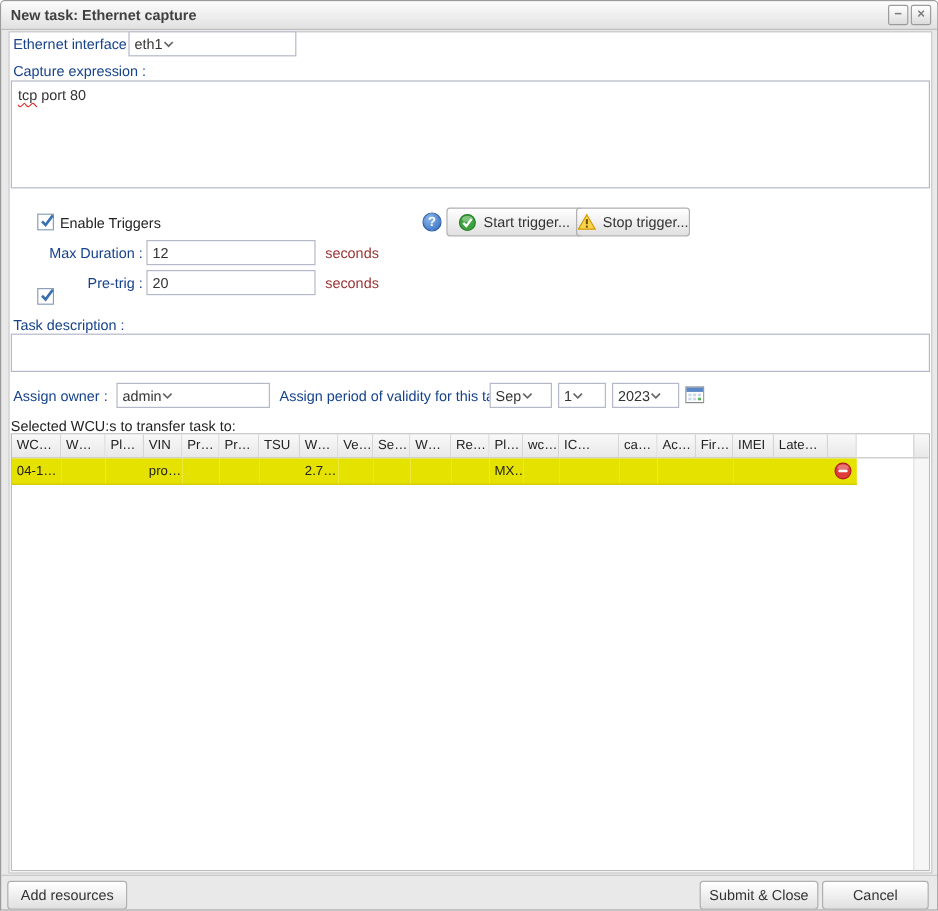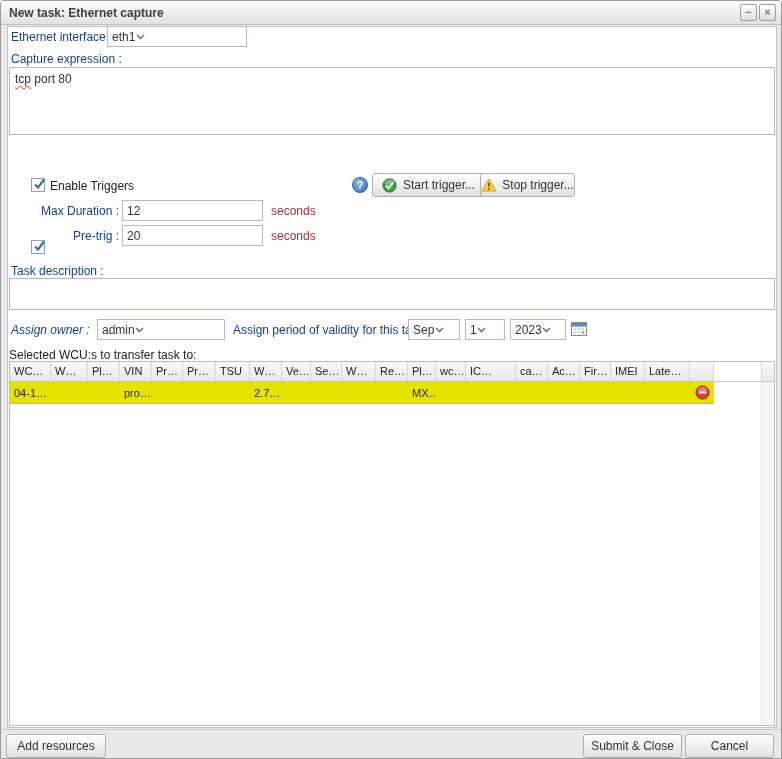--- a/index.html
+++ b/index.html
@@ -51,21 +51,21 @@
   <div class="abs field combo" style="left:106px;top:25px;width:140px;">
     <span class="val">eth1</span>
     <span class="icon16" style="width:10px">
         <svg width="9" height="6" viewBox="0 0 9 6">
           <path d="M1 1 L4.5 4.5 L8 1" stroke="#666" stroke-width="1.4" fill="none"></path>
         </svg>
       </span>
   </div>
 
   <div class="abs lbl" style="left:10px;top:51px;">Capture expression :</div>
-  <div class="abs textarea-box" style="left:8px;top:66px;width:766px;height:68px;">
+  <div class="abs textarea-box" style="left:8px;top:66px;width:766px;height:90px;">
     <span class="misspell">tcp</span><span> port 80</span>
   </div>
 
   <div class="abs checkbox" style="left:30px;top:177px;">
     <svg width="15" height="15" viewBox="0 0 15 15">
         <path d="M3 7.5 L6 10.5 L12 2.5" stroke="#3a6fb0" stroke-width="2.2" fill="none"></path>
       </svg>
   </div>
   <div class="abs lbl-dark" style="left:49px;top:178px;">Enable Triggers</div>
 
@@ -106,21 +106,21 @@
   <div class="abs field" style="left:121px;top:224px;width:141px;">
     <span>20</span>
   </div>
   <div class="abs unit" style="left:270px;top:228px;">seconds</div>
 
   <div class="abs lbl" style="left:10px;top:263px;">Task description :</div>
   <div class="abs textarea-box" style="left:8px;top:277px;width:766px;height:32px;">
     <span></span>
   </div>
 
-  <div class="abs lbl" style="left:10px;top:322px;font-style:italic;">Assign owner :</div>
+  <div class="abs lbl" style="left:10px;top:322px;">Assign owner :</div>
   <div class="abs field combo" style="left:96px;top:318px;width:128px;">
     <span class="val">admin</span>
     <span class="icon16" style="width:10px">
         <svg width="9" height="6" viewBox="0 0 9 6">
           <path d="M1 1 L4.5 4.5 L8 1" stroke="#666" stroke-width="1.4" fill="none"></path>
         </svg>
       </span>
   </div>
   <div class="abs lbl" style="left:232px;top:322px;">Assign period of validity for this task :</div>
   <div class="abs field combo" style="left:407px;top:318px;width:52px;">

